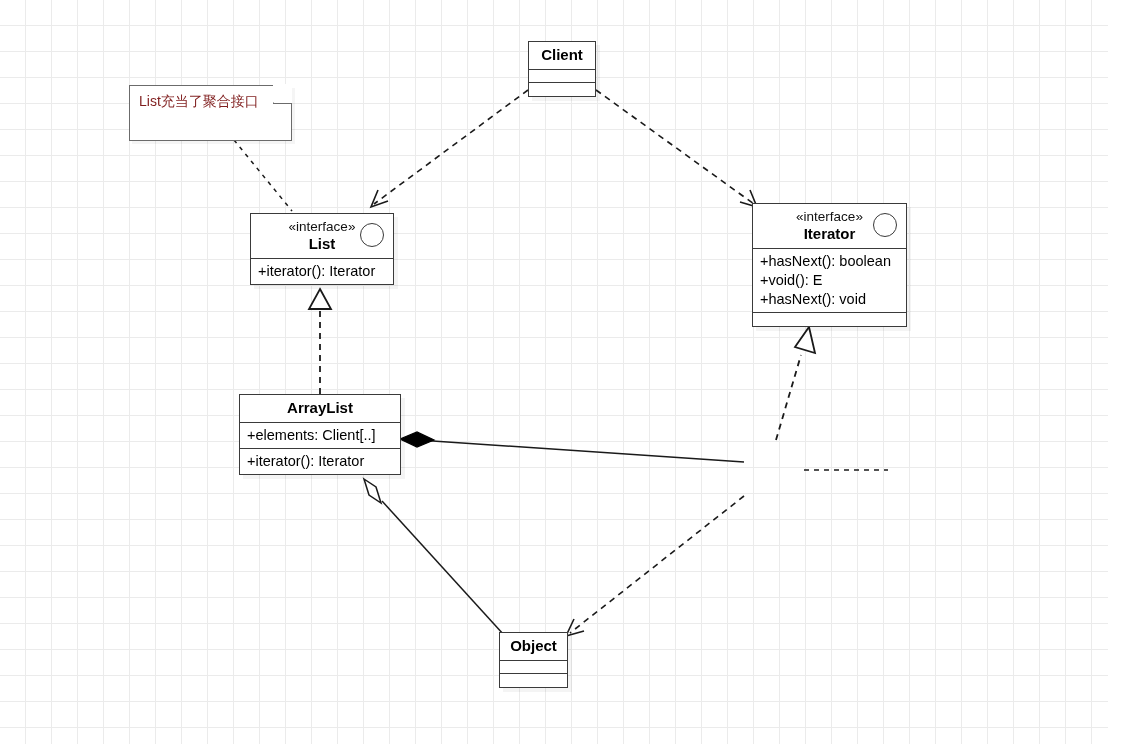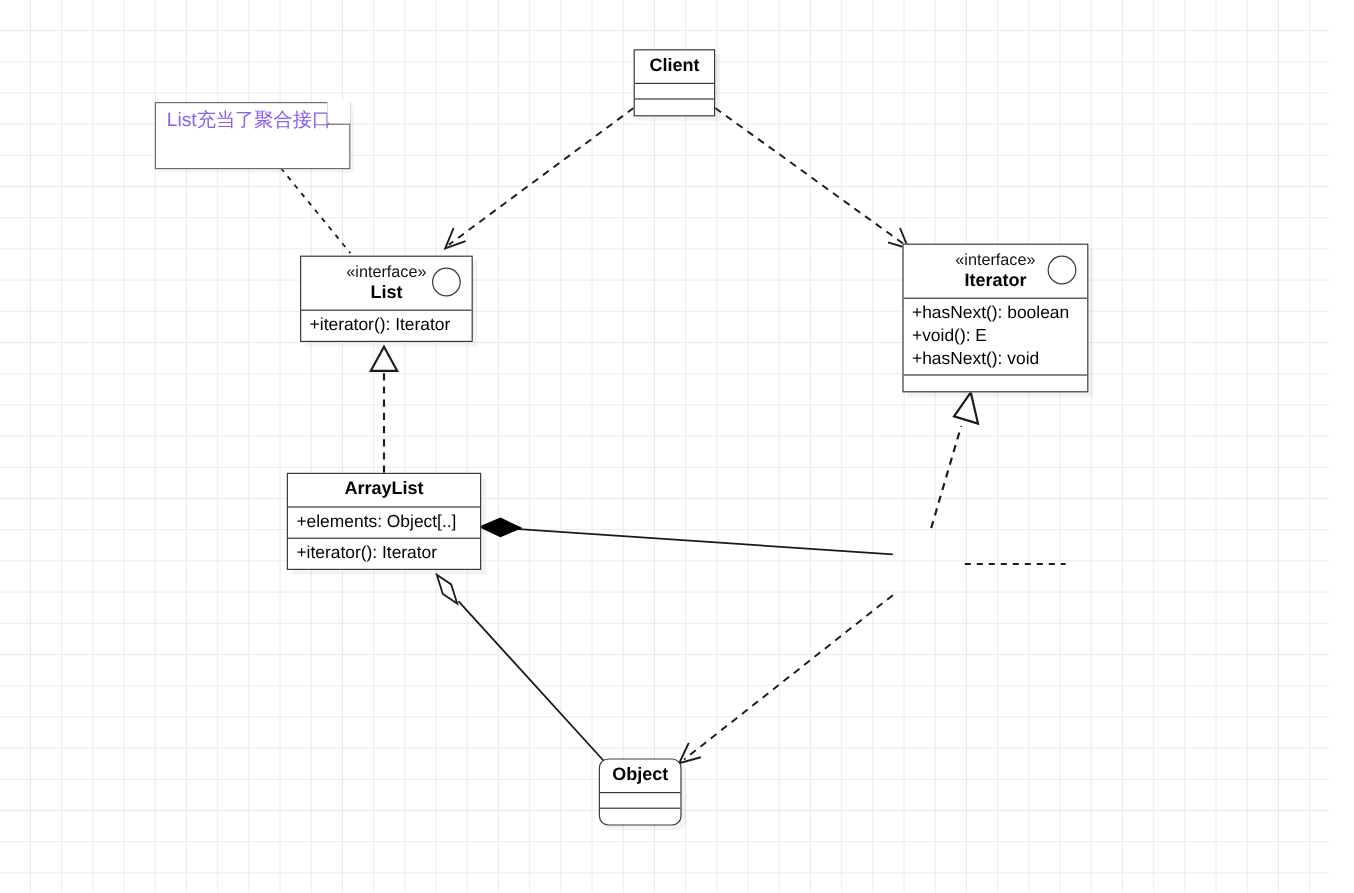--- a/index.html
+++ b/index.html
@@ -83,24 +83,24 @@
   }
   .members div { line-height: 19px; white-space: nowrap; }
 
   
   .note {
     position: absolute;
     box-sizing: border-box;
     background: #ffffff;
     border: 1.4px solid #6b6b6b;
     box-shadow: 3px 3px 0 0 rgba(0,0,0,0.04);
-    font-size: 16px;
+    font-size: 14px;
     line-height: 18px;
     padding: 6px 9px;
-    color: #8b5cf6;
+    color: #7f1d1d;
     white-space: nowrap;
   }
   .note .fold {
     position: absolute;
     right: -1px;
     top: -1px;
     width: 18px;
     height: 18px;
     background: #ffffff;
     border-left: 1.4px solid #6b6b6b;
@@ -199,29 +199,29 @@
       <div>+hasNext(): void</div>
     </div>
     <div class="compartment empty-comp"></div>
   </div>
 
   <div class="node" style="left:239px; top:394px; width:162px;">
     <div class="compartment title-comp">
       <span>ArrayList</span>
     </div>
     <div class="compartment members">
-      <div>+elements: Object[..]</div>
+      <div>+elements: Client[..]</div>
     </div>
     <div class="compartment members">
       <div>+iterator(): Iterator</div>
     </div>
   </div>
 
 
-  <div class="node" style="left:499px; top:632px; width:69px;border-radius:8px;">
+  <div class="node" style="left:499px; top:632px; width:69px;">
     <div class="compartment title-comp">
       <span>Object</span>
     </div>
     <div class="compartment empty-comp"></div>
     <div class="compartment empty-comp"></div>
   </div>
 
   <div class="note" style="left:129px; top:85px; width:163px; height:56px;">
     <span class="fold"></span>
     <span>List充当了聚合接口</span>

